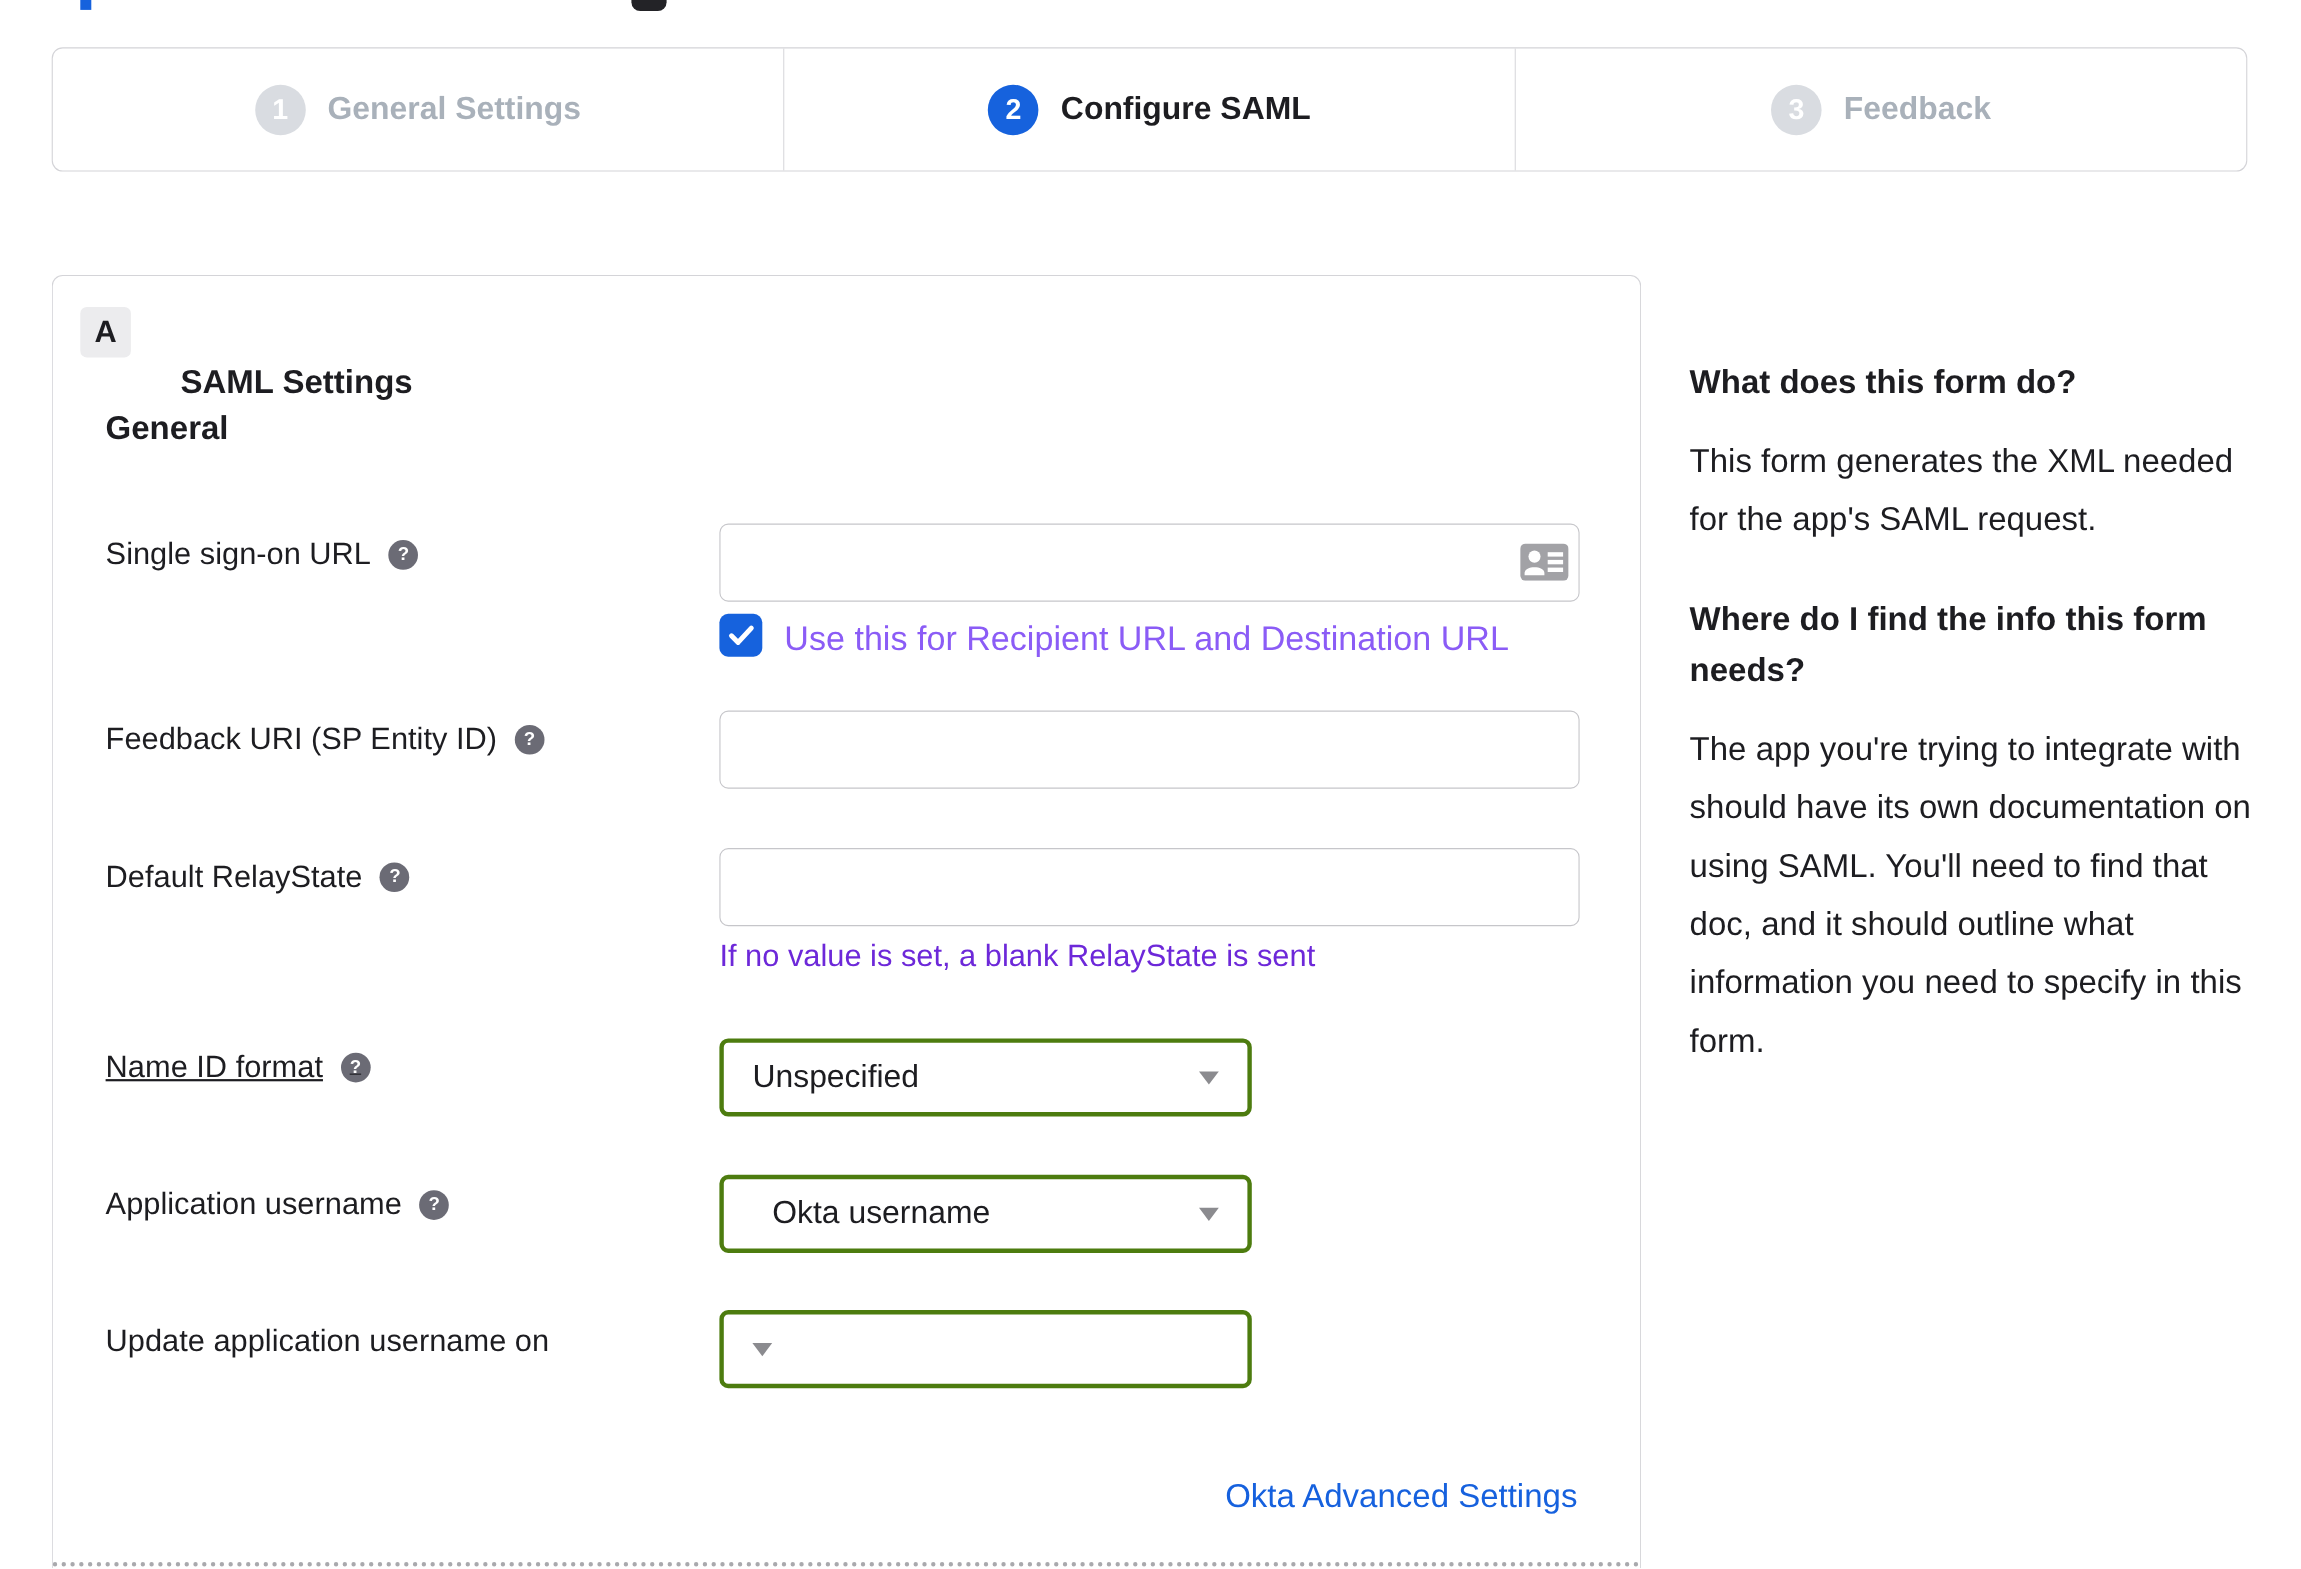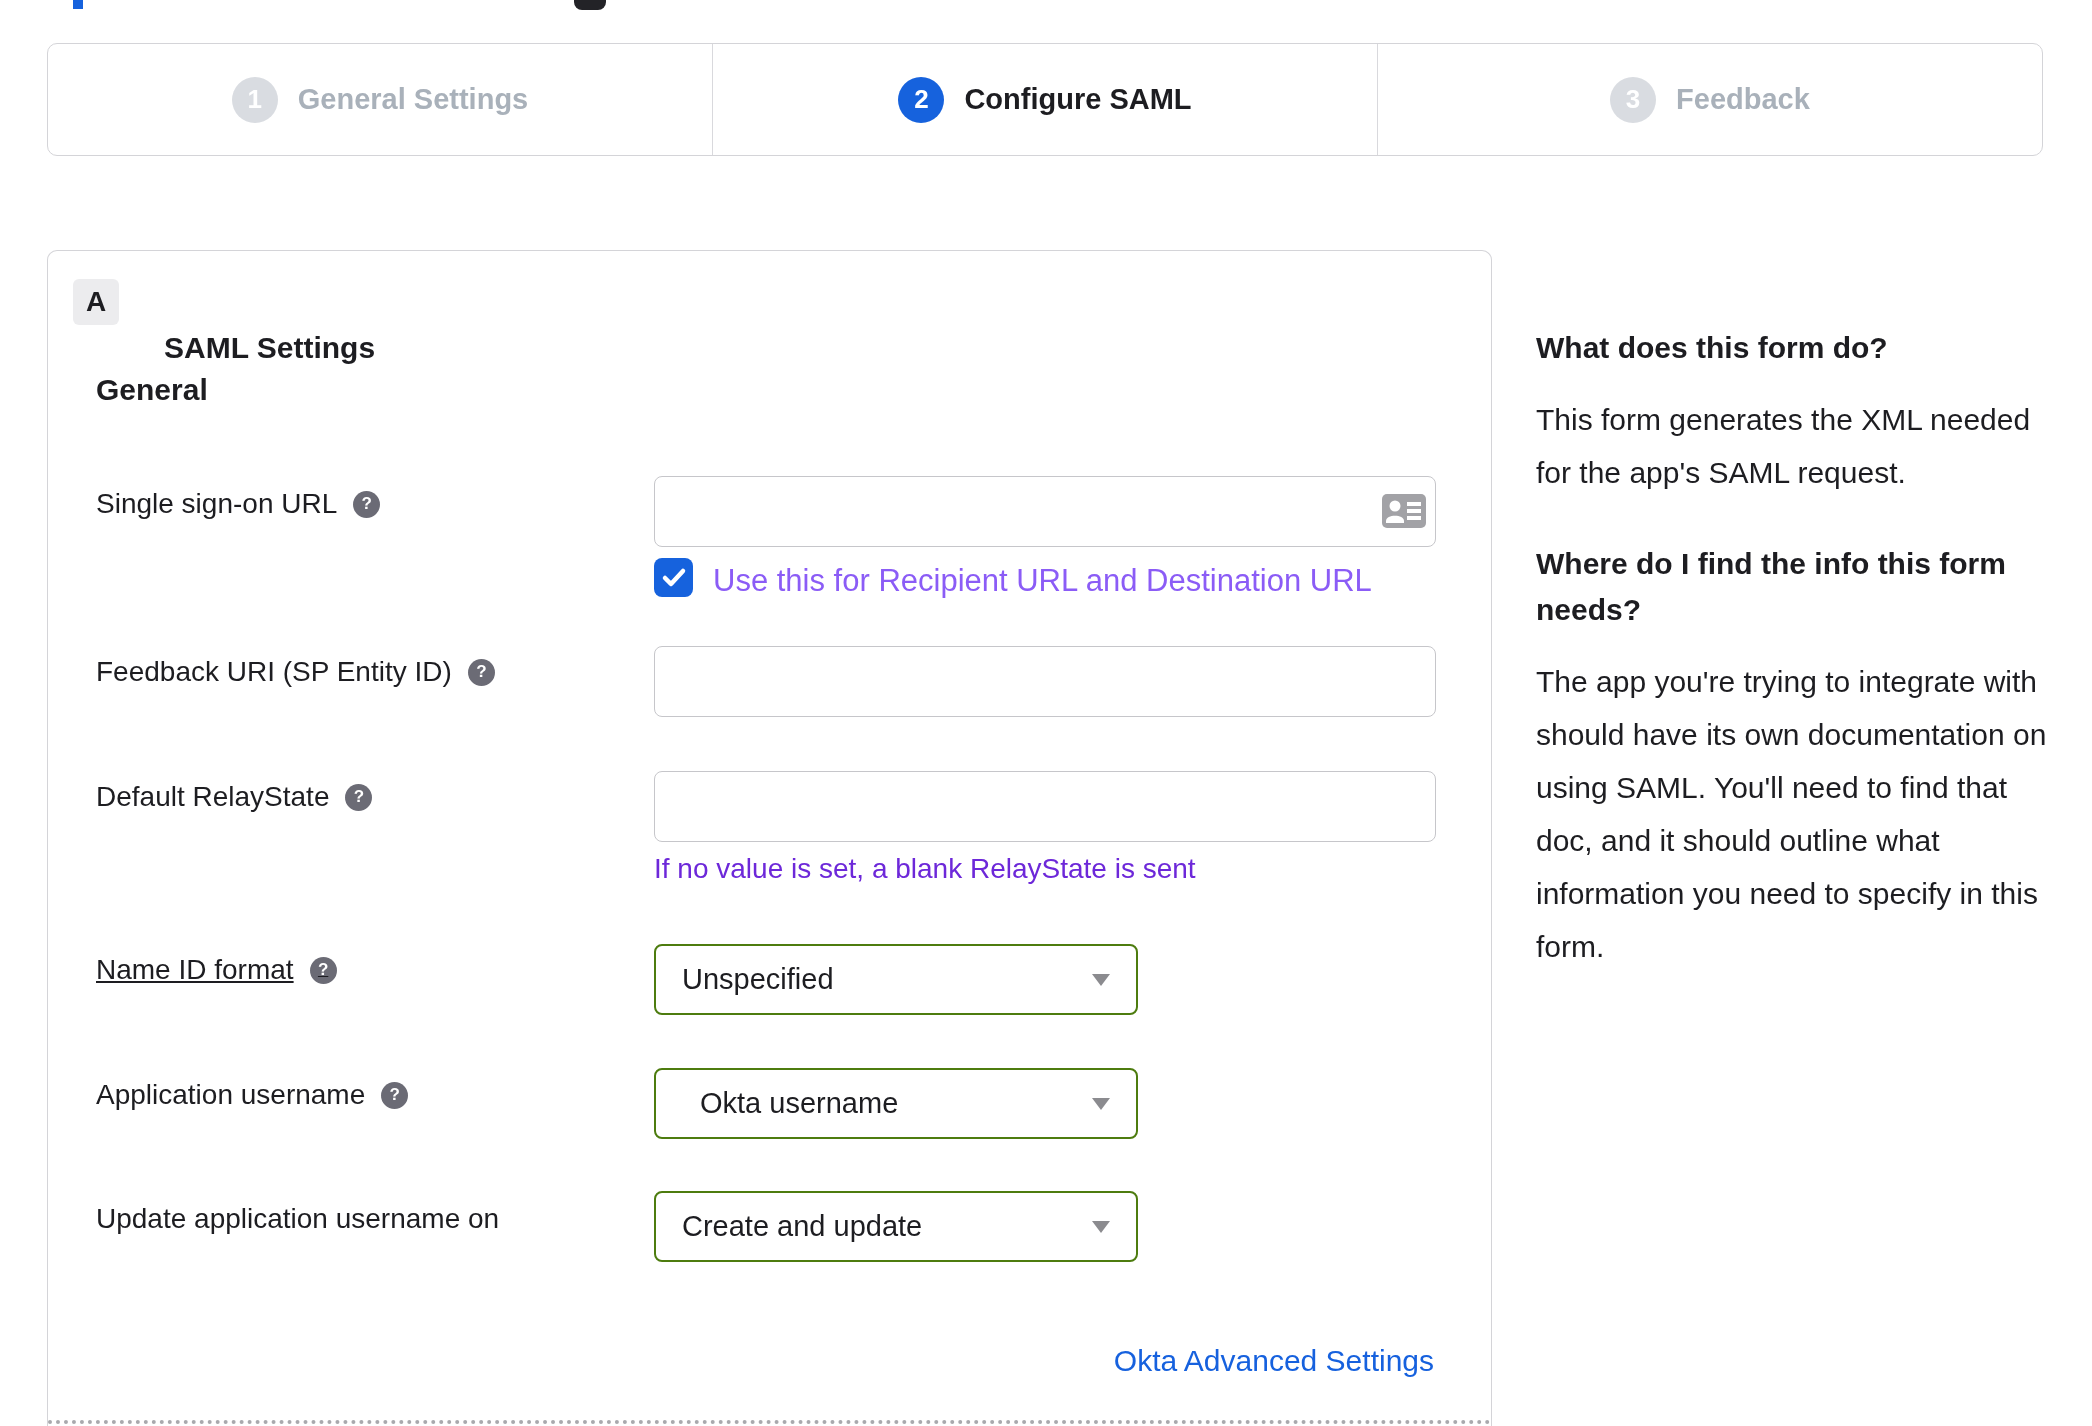--- a/index.html
+++ b/index.html
@@ -60,21 +60,21 @@
   .checkbox{
     position:absolute;left:606px;width:39px;height:39px;background:#1662dd;border-radius:8px;
     display:flex;align-items:center;justify-content:center;
   }
   .checkbox-label{position:absolute;left:665px;font-size:31px;color:#8b5cf6;white-space:nowrap;}
 
   .hint{position:absolute;left:606px;font-size:28px;color:#6d28d9;white-space:nowrap;}
 
   .select{
     position:absolute;left:606px;width:484px;height:71px;box-sizing:border-box;
-    border:2px solid #4d7c0f;border-radius:8px;background:#fff;
+    border:4px solid #4d7c0f;border-radius:8px;background:#fff;
     display:flex;align-items:center;padding:0 26px;cursor:default;
   }
   .select-value{font-size:29px;color:#1d1d21;flex:1;white-space:nowrap;}
   .caret{
     width:0;height:0;border-left:9px solid transparent;border-right:9px solid transparent;
     border-top:12px solid #8b8b8f;flex:0 0 auto;
   }
 
   .advanced-link{
     position:absolute;right:57px;top:1093px;font-size:30px;color:#1661de;white-space:nowrap;cursor:pointer;
@@ -163,21 +163,20 @@
     </div>
     <div class="select" style="top:817px;padding-left:44px;">
       <span class="select-value">Okta username</span>
       <span class="caret"></span>
     </div>
 
     <div class="field-label" style="top:952px;">
       <span>Update application username on</span>
     </div>
     <div class="select" style="top:940px;">
-      <span class="select-value">Create and update</span>
       <span class="caret"></span>
     </div>
 
     <div class="advanced-link">Okta Advanced Settings</div>
 
     <div class="panel-dotted"></div>
   </div>
 
   <div class="sidebar">
     <div class="hq">What does this form do?</div>

